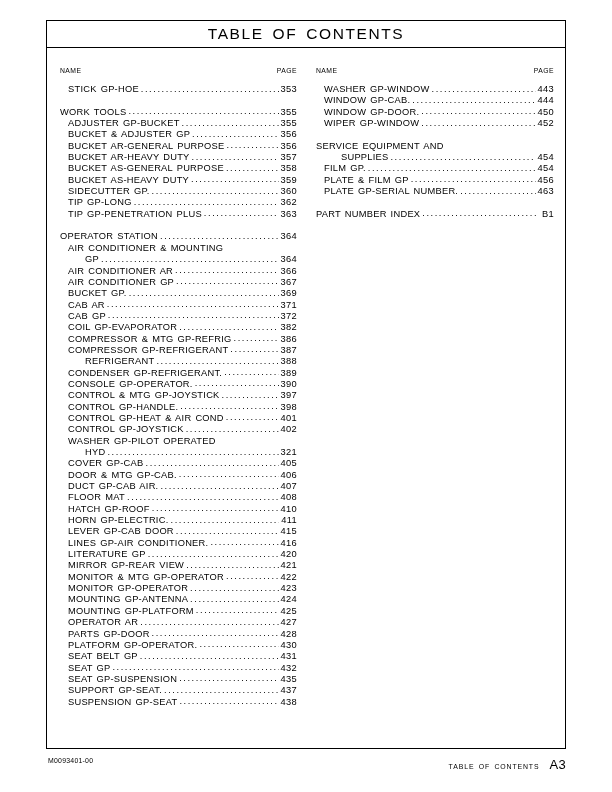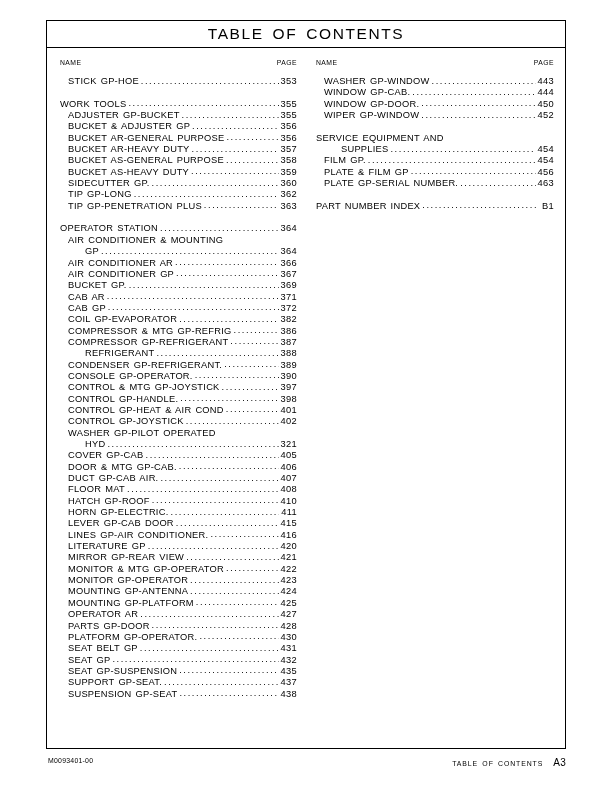--- a/index.html
+++ b/index.html
@@ -44,21 +44,21 @@
     font-size: 15.5px;
     letter-spacing: 1.6px;
     word-spacing: 3px;
     white-space: nowrap;
   }
 
   
   #columns {
     position: absolute;
     left: 0;
-    top: 27px;
+    top: 35px;
     width: 100%;
     height: 702px;
     display: flex;
     justify-content: flex-end;
   }
   .col {
     position: relative;
     width: 50%;
     box-sizing: border-box;
   }
@@ -137,21 +137,21 @@
     display: flex;
     align-items: baseline;
     gap: 10px;
   }
   #footer-label {
     font-size: 6.9px;
     letter-spacing: 0.9px;
     word-spacing: 1.5px;
   }
   #footer-page {
-    font-size: 10px;
+    font-size: 13px;
     letter-spacing: 0.3px;
   }
 </style>
 </head>
 <body>
 
 <div id="page-frame">
 
   <div id="title-band">
     <span class="title-text">TABLE OF CONTENTS</span>

